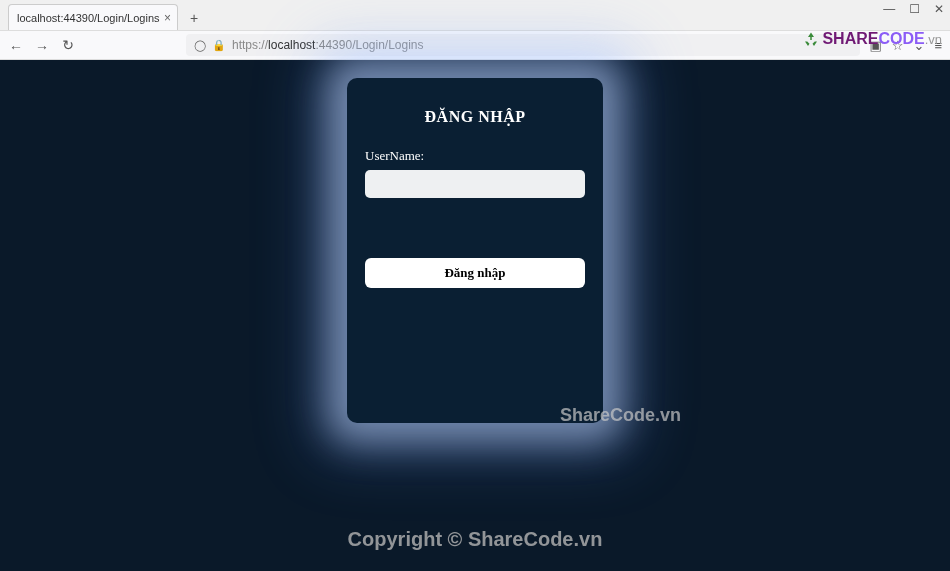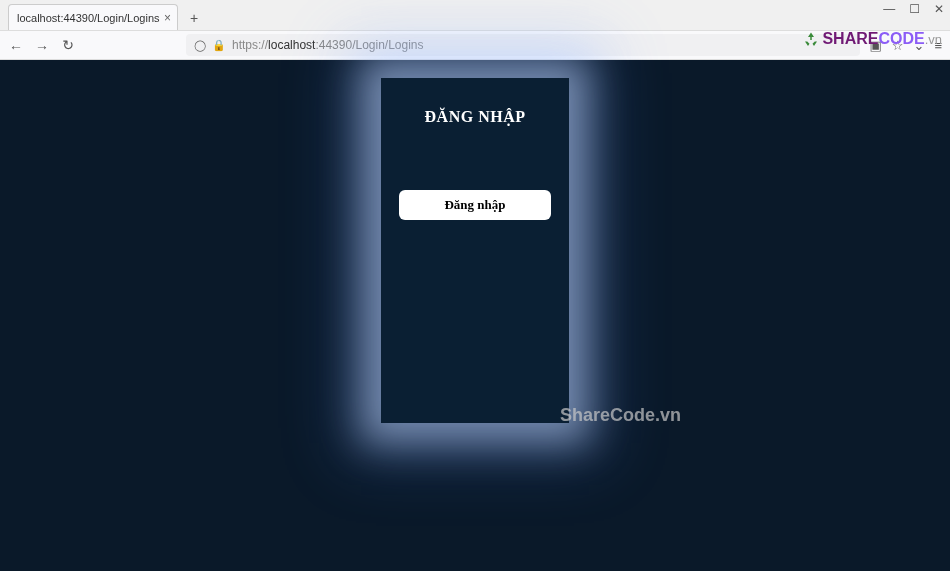--- a/index.html
+++ b/index.html
@@ -144,24 +144,24 @@
     }
     .content {
       height: calc(571px - 60px);
       background: #0a1929;
       position: relative;
       display: flex;
       justify-content: center;
       padding-top: 18px;
     }
     .login-card {
-      width: 188px;
+      width: 256px;
       height: 345px;
       background: #0a1f33;
-      border-radius: 0;
+      border-radius: 10px;
       box-shadow: 0 0 35px 20px rgba(200, 220, 255, 0.5), 0 0 60px 35px rgba(100, 150, 255, 0.25);
       padding: 30px 18px 18px 18px;
       color: #fff;
       position: relative;
     }
     .login-title {
       text-align: center;
       font-size: 16px;
       font-weight: bold;
       font-family: 'Times New Roman', serif;
@@ -255,17 +255,22 @@
 
 <div class="watermark-logo">
   <svg class="logo-icon" viewBox="0 0 24 24">
     <path fill="#3a8a3a" d="M12 2 L16 8 L13 8 L13 12 L11 12 L11 8 L8 8 Z M4 14 L8 20 L10 17 L7 14 Z M20 14 L17 14 L14 17 L16 20 Z"></path>
   </svg><span class="share">SHARE</span><span class="code">CODE</span><span class="vn">.vn</span>
 </div>
 
 <div class="content">
   <div class="login-card">
     <div class="login-title">ĐĂNG NHẬP</div>
+    <div class="form-group">
+      <label class="form-label">UserName:</label>
+      <input class="form-input" type="text" value="" style="">
+    </div>
     <button class="login-button">Đăng nhập</button>
   </div>
 
   <div class="watermark-center">ShareCode.vn</div>
+  <div class="copyright">Copyright © ShareCode.vn</div>
 </div>
 
 </body></html>

